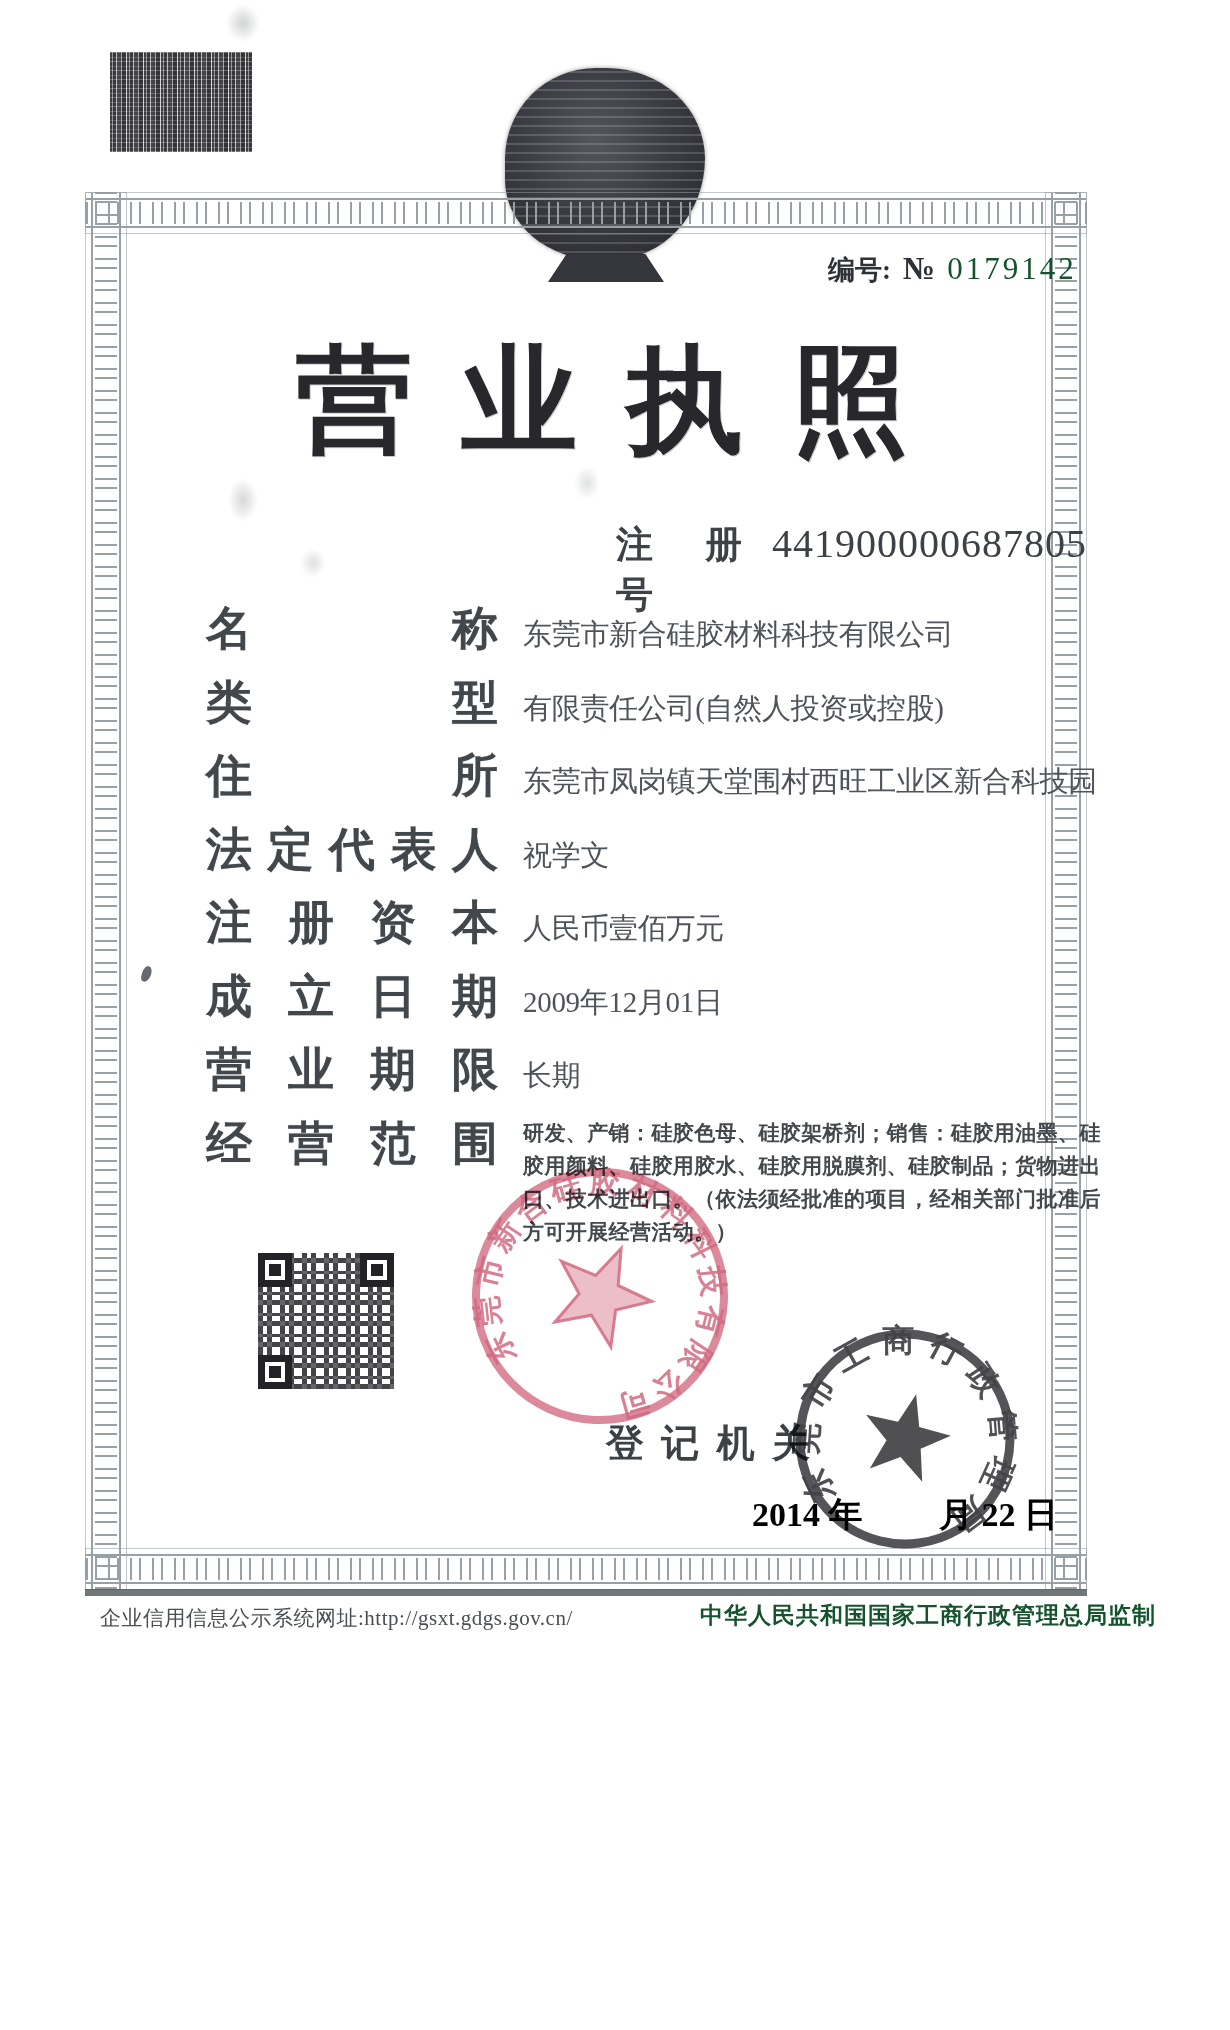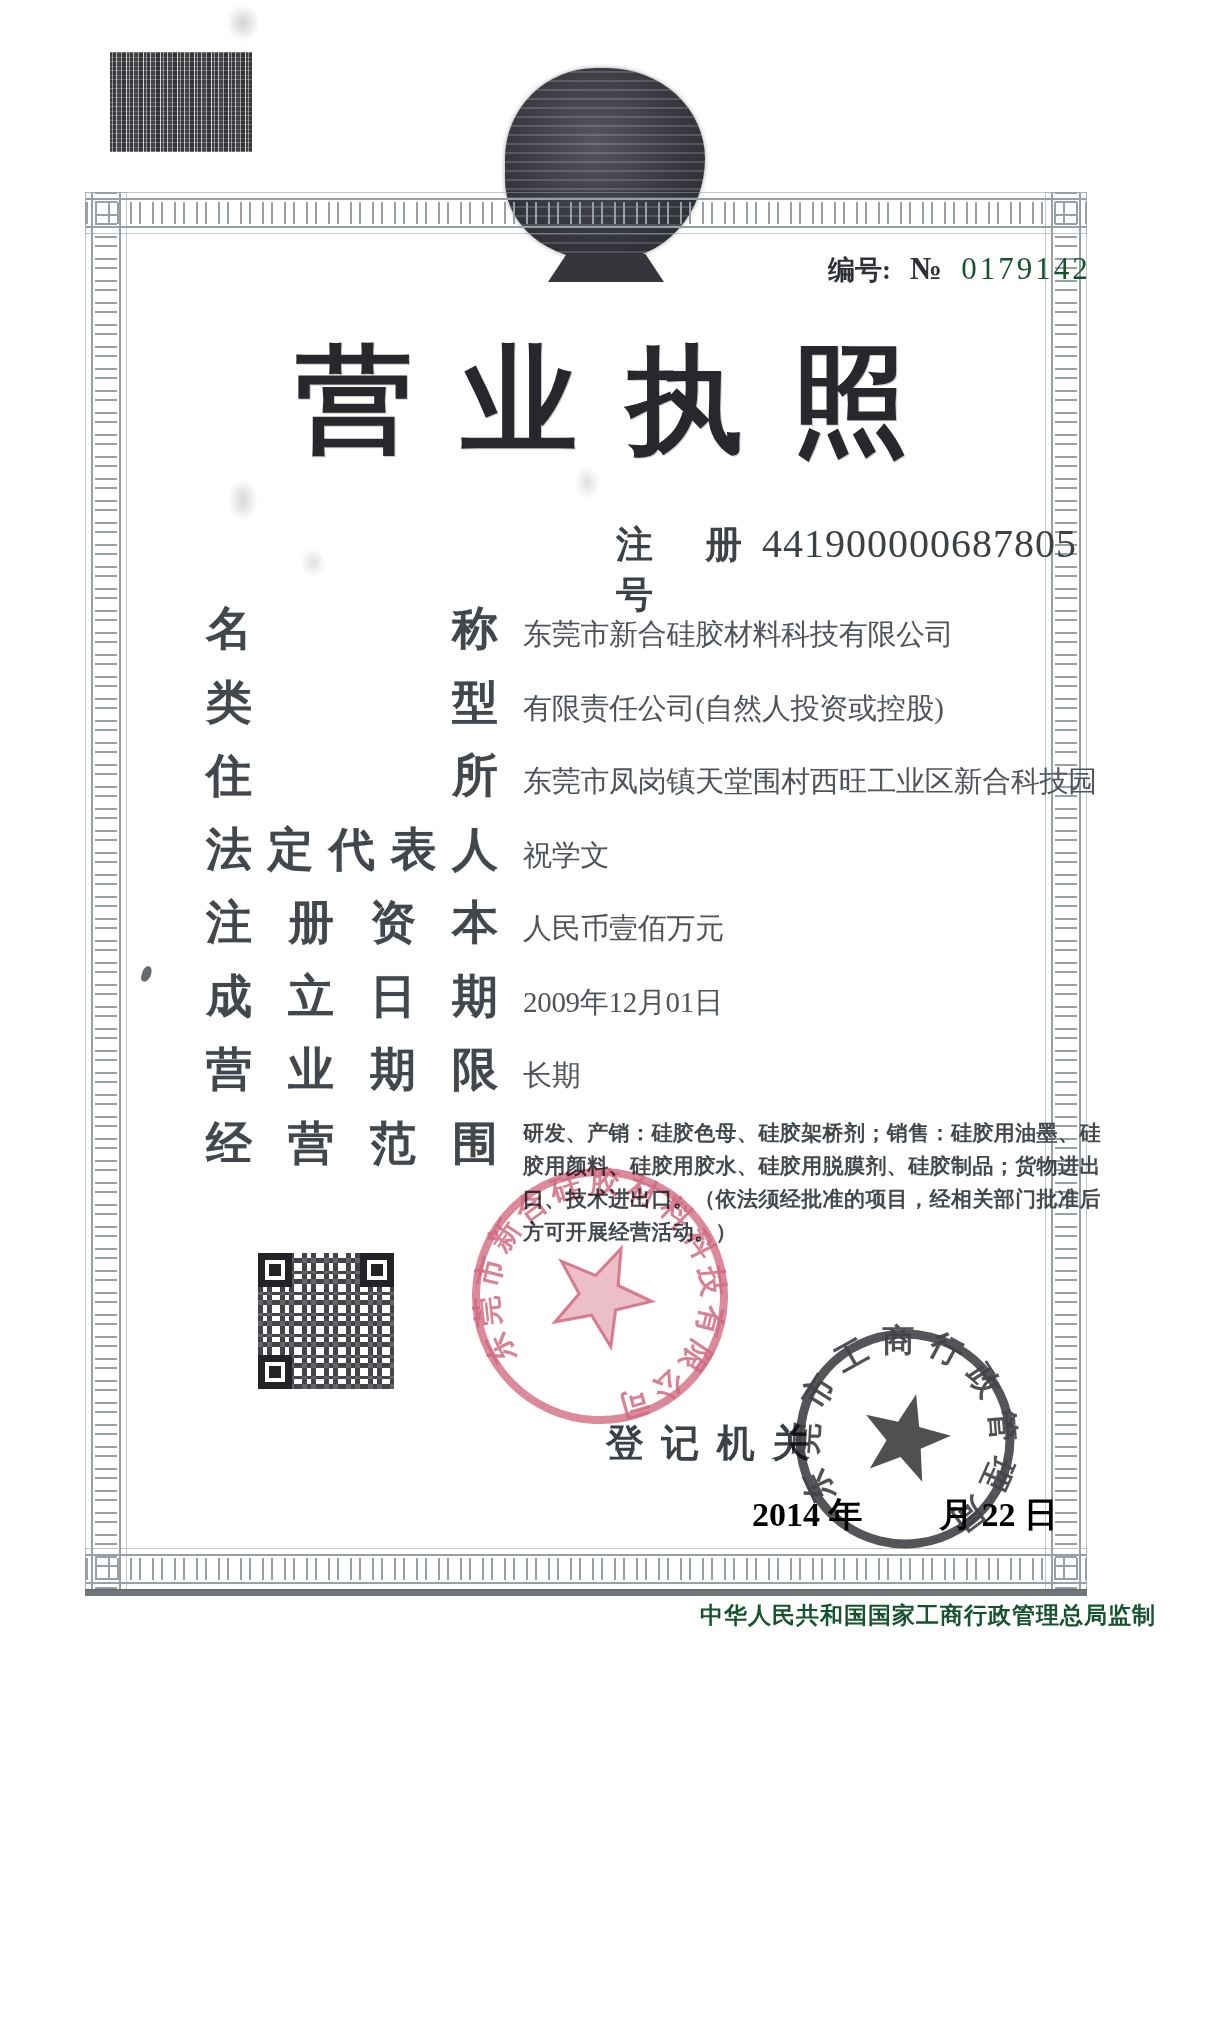--- a/index.html
+++ b/index.html
@@ -40,29 +40,29 @@
     border-radius:48% 52% 50% 50%/50% 50% 56% 44%;
     background:radial-gradient(circle at 45% 38%,#55555d 0%,#3c3c44 45%,#2c2c33 82%);
     box-shadow:0 0 4px rgba(60,60,70,.5);}
   .emblem-lines{position:absolute;left:2px;top:0;width:200px;height:192px;border-radius:inherit;
     border-radius:48% 52% 50% 50%/50% 50% 56% 44%;
     background:repeating-linear-gradient(0deg, transparent 0 7px, rgba(255,255,255,.16) 7px 9px);}
   .emblem-base{position:absolute;left:45px;top:186px;width:116px;height:28px;background:#35353c;
     clip-path:polygon(16% 0,84% 0,100% 100%,0 100%);}
 
   
-  .serial{position:absolute;left:828px;top:250px;display:flex;align-items:baseline;gap:19px;color:#2e3236;}
+  .serial{position:absolute;left:828px;top:250px;display:flex;align-items:baseline;gap:12px;color:#2e3236;}
   .serial-label{font-size:27px;font-weight:700;}
   .serial-symbol{font-size:32px;font-weight:700;}
   .serial-number{font-size:31px;letter-spacing:3px;font-family:Liberation Serif, serif;color:#14532d;}
 
   .title{position:absolute;left:296px;top:326px;width:612px;font-size:116px;line-height:150px;font-weight:700;
     color:#28282c;text-align:justify;text-align-last:justify;text-shadow:1px 1px 0 rgba(110,110,115,.35);}
 
-  .regline{position:absolute;left:616px;top:520px;display:flex;align-items:baseline;gap:20px;}
+  .regline{position:absolute;left:616px;top:520px;display:flex;align-items:baseline;gap:30px;}
   .reg-label{width:126px;font-size:37px;font-weight:700;color:#3d4246;text-align:justify;text-align-last:justify;}
   .reg-number{font-size:40px;color:#3c4146;letter-spacing:1px;text-align:right;}
 
   
   .rows{position:absolute;left:160px;top:598px;width:900px;display:flex;flex-direction:column;margin-left:46px;}
   .row{display:flex;align-items:baseline;height:73.5px;}
   .row.scope{height:auto;align-items:flex-start;}
   .field-label{flex:0 0 292px;font-size:46px;font-weight:700;color:#42474b;text-align:justify;text-align-last:justify;
     text-shadow:0 0 1px rgba(90,95,100,.4);}
   .field-value{margin-left:25px;font-size:29px;color:#4f545a;letter-spacing:-0.3px;white-space:nowrap;}
@@ -206,15 +206,16 @@
         <path id="arc-registrar" d="M115,203 a88,88 0 1 1 0.1,0" fill="none"></path>
       </defs>
       <circle cx="115" cy="115" r="105" fill="none" stroke="#2e2e32" stroke-width="9" opacity="0.9"></circle>
       <polygon points="115,69 125.9,100 158.7,100.8 132.6,120.7 142,152.2 115,133.5 88,152.2 97.4,120.7 71.3,100.8 104.1,100" fill="#2c2c30" fill-opacity="0.92"></polygon>
       <text fill="#2e2e32" fill-opacity="0.92" font-size="32" letter-spacing="12" font-weight="700">
         <textPath href="#arc-registrar" startOffset="50%" text-anchor="middle">东莞市工商行政管理局</textPath>
       </text>
     </svg>
   </div>
 
+  <div class="footer-left">企业信用信息公示系统网址:http://gsxt.gdgs.gov.cn/</div>
   <div class="footer-right">中华人民共和国国家工商行政管理总局监制</div>
 
 </div>
 
 </body></html>

